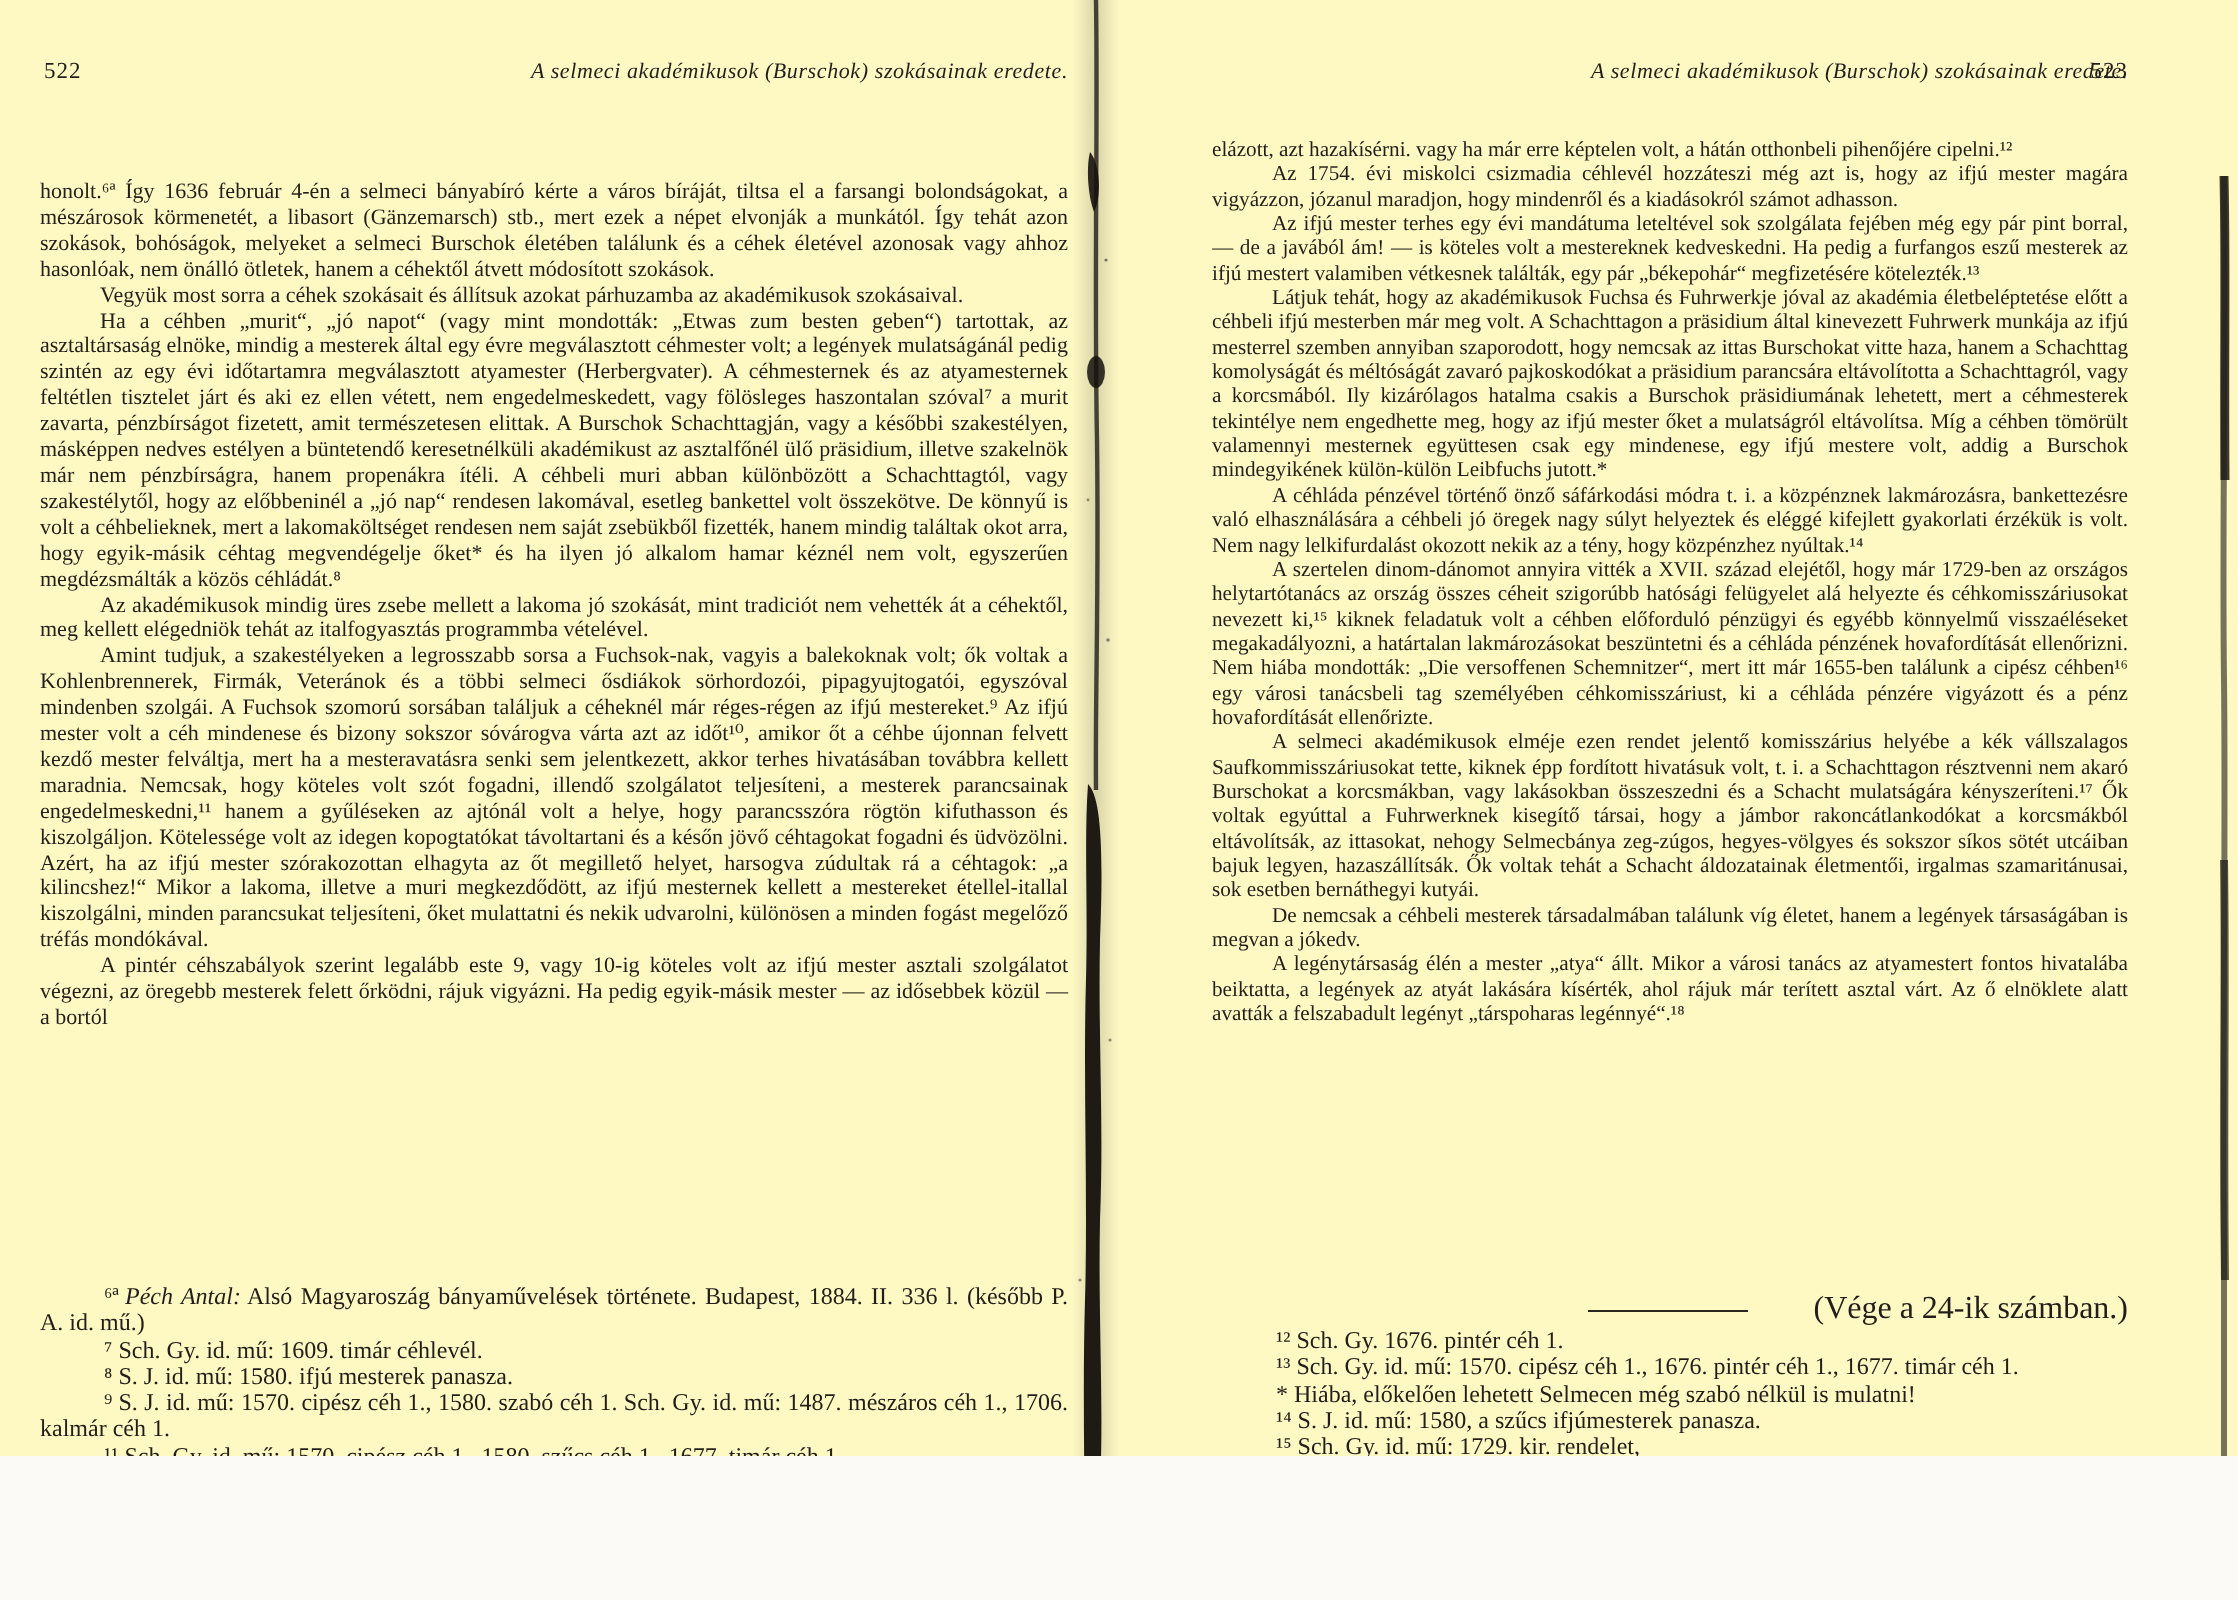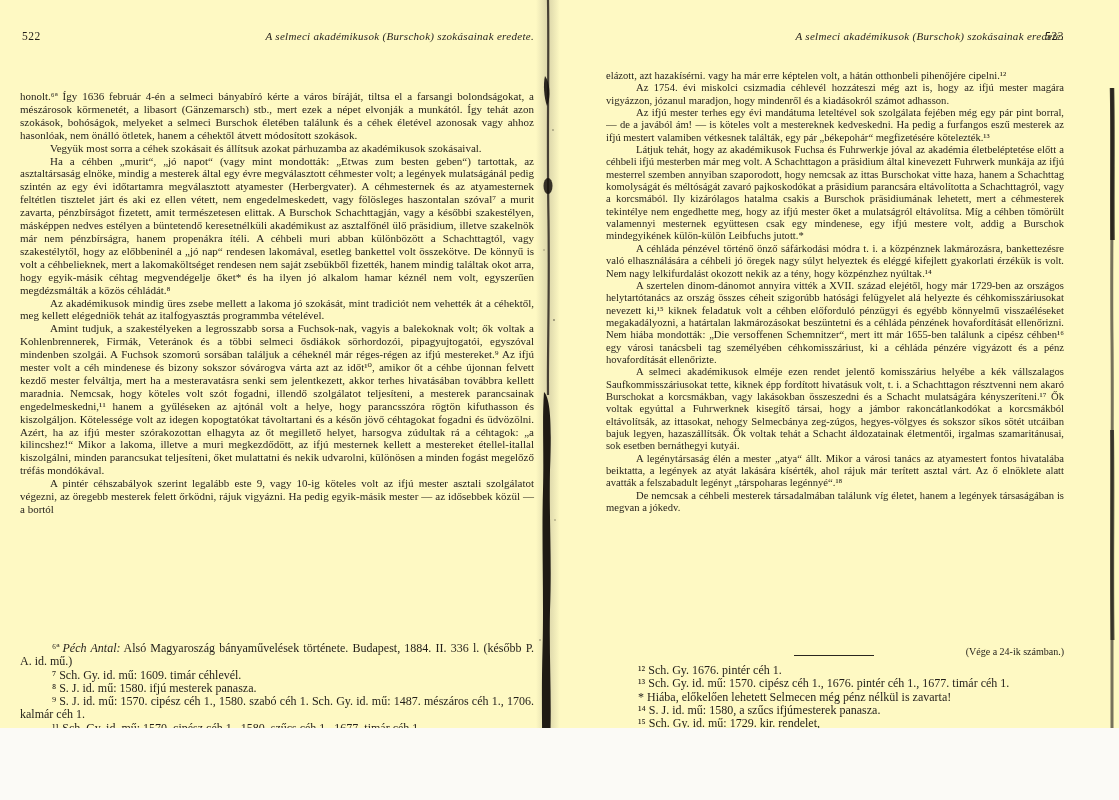--- a/index.html
+++ b/index.html
@@ -23,21 +23,21 @@
   .page-num.right{right:0;}
 
   .body-text{margin-top:14px;text-align:justify;}
   .page-left .body-text{font-size:11px;line-height:12.9px;margin-top:44px;}
   .page-right .body-text{font-size:10.6px;line-height:12.35px;max-height:588px;overflow:hidden;margin-top:24px;}
   .body-text p{margin:0;text-indent:30px;}
   .body-text p.noindent{text-indent:0;}
 
   .endnote-row{position:absolute;left:0;top:616px;width:100%;height:16px;}
   .end-divider{position:absolute;left:188px;top:9px;width:80px;border-top:1.2px solid #2a2620;}
-  .end-note{position:absolute;right:0;top:0;font-size:10px;}
+  .end-note{position:absolute;right:0;top:0;font-size:16px;}
 
   .footnotes{position:absolute;left:0;width:100%;text-align:justify;font-size:12px;line-height:13.3px;}
   .footnotes-left{top:612px;}
   .footnotes-right{top:634px;}
   .footnote{text-indent:32px;}
   .fn-marker{margin-right:3px;}
   .fn-lead{font-style:italic;margin-right:3px;}
   .fn-lead:empty{margin-right:0;}
 
   .signature{position:absolute;right:22px;top:752px;font-size:11px;font-weight:bold;letter-spacing:1px;}
@@ -78,31 +78,31 @@
       <span class="page-num right">523</span>
     </header>
     <div class="body-text">
       <p class="noindent">elázott, azt hazakísérni. vagy ha már erre képtelen volt, a hátán otthonbeli pihenőjére cipelni.¹²</p>
       <p>Az 1754. évi miskolci csizmadia céhlevél hozzáteszi még azt is, hogy az ifjú mester magára vigyázzon, józanul maradjon, hogy mindenről és a kiadásokról számot adhasson.</p>
       <p>Az ifjú mester terhes egy évi mandátuma leteltével sok szolgálata fejében még egy pár pint borral, — de a javából ám! — is köteles volt a mestereknek kedveskedni. Ha pedig a furfangos eszű mesterek az ifjú mestert valamiben vétkesnek találták, egy pár „békepohár“ megfizetésére kötelezték.¹³</p>
       <p>Látjuk tehát, hogy az akadémikusok Fuchsa és Fuhrwerkje jóval az akadémia életbeléptetése előtt a céhbeli ifjú mesterben már meg volt. A Schachttagon a präsidium által kinevezett Fuhrwerk munkája az ifjú mesterrel szemben annyiban szaporodott, hogy nemcsak az ittas Burschokat vitte haza, hanem a Schachttag komolyságát és méltóságát zavaró pajkoskodókat a präsidium parancsára eltávolította a Schachttagról, vagy a korcsmából. Ily kizárólagos hatalma csakis a Burschok präsidiumának lehetett, mert a céhmesterek tekintélye nem engedhette meg, hogy az ifjú mester őket a mulatságról eltávolítsa. Míg a céhben tömörült valamennyi mesternek együttesen csak egy mindenese, egy ifjú mestere volt, addig a Burschok mindegyikének külön-külön Leibfuchs jutott.*</p>
       <p>A céhláda pénzével történő önző sáfárkodási módra t. i. a közpénznek lakmározásra, bankettezésre való elhasználására a céhbeli jó öregek nagy súlyt helyeztek és eléggé kifejlett gyakorlati érzékük is volt. Nem nagy lelkifurdalást okozott nekik az a tény, hogy közpénzhez nyúltak.¹⁴</p>
       <p>A szertelen dinom-dánomot annyira vitték a XVII. század elejétől, hogy már 1729-ben az országos helytartótanács az ország összes céheit szigorúbb hatósági felügyelet alá helyezte és céhkomisszáriusokat nevezett ki,¹⁵ kiknek feladatuk volt a céhben előforduló pénzügyi és egyébb könnyelmű visszaéléseket megakadályozni, a határtalan lakmározásokat beszüntetni és a céhláda pénzének hovafordítását ellenőrizni. Nem hiába mondották: „Die versoffenen Schemnitzer“, mert itt már 1655-ben találunk a cipész céhben¹⁶ egy városi tanácsbeli tag személyében céhkomisszáriust, ki a céhláda pénzére vigyázott és a pénz hovafordítását ellenőrizte.</p>
       <p>A selmeci akadémikusok elméje ezen rendet jelentő komisszárius helyébe a kék vállszalagos Saufkommisszáriusokat tette, kiknek épp fordított hivatásuk volt, t. i. a Schachttagon résztvenni nem akaró Burschokat a korcsmákban, vagy lakásokban összeszedni és a Schacht mulatságára kényszeríteni.¹⁷ Ők voltak egyúttal a Fuhrwerknek kisegítő társai, hogy a jámbor rakoncátlankodókat a korcsmákból eltávolítsák, az ittasokat, nehogy Selmecbánya zeg-zúgos, hegyes-völgyes és sokszor síkos sötét utcáiban bajuk legyen, hazaszállítsák. Ők voltak tehát a Schacht áldozatainak életmentői, irgalmas szamaritánusai, sok esetben bernáthegyi kutyái.</p>
+      <p>De nemcsak a céhbeli mesterek társadalmában találunk víg életet, hanem a legények társaságában is megvan a jókedv.</p>
       <p>A legénytársaság élén a mester „atya“ állt. Mikor a városi tanács az atyamestert fontos hivatalába beiktatta, a legények az atyát lakására kísérték, ahol rájuk már terített asztal várt. Az ő elnöklete alatt avatták a felszabadult legényt „társpoharas legénnyé“.¹⁸</p>
-      <p>De nemcsak a céhbeli mesterek társadalmában találunk víg életet, hanem a legények társaságában is megvan a jókedv.</p>
     </div>
     <div class="endnote-row">
       <span class="end-divider"></span>
       <span class="end-note">(Vége a 24-ik számban.)</span>
     </div>
     <div class="footnotes footnotes-right">
       <div class="footnote"><span class="fn-marker">¹²</span><span class="fn-text">Sch. Gy. 1676. pintér céh 1.</span></div>
       <div class="footnote"><span class="fn-marker">¹³</span><span class="fn-text">Sch. Gy. id. mű: 1570. cipész céh 1., 1676. pintér céh 1., 1677. timár céh 1.</span></div>
-      <div class="footnote"><span class="fn-marker">*</span><span class="fn-text">Hiába, előkelően lehetett Selmecen még pénz nélkül is zavarta!</span></div>
+      <div class="footnote"><span class="fn-marker">*</span><span class="fn-text">Hiába, előkelően lehetett Selmecen még szabó nélkül is mulatni!</span></div>
       <div class="footnote"><span class="fn-marker">¹⁴</span><span class="fn-text">S. J. id. mű: 1580, a szűcs ifjúmesterek panasza.</span></div>
       <div class="footnote"><span class="fn-marker">¹⁵</span><span class="fn-text">Sch. Gy. id. mű: 1729. kir. rendelet,</span></div>
       <div class="footnote"><span class="fn-marker">¹⁶</span><span class="fn-text">Sch. Gy. id. mű: 1655. cipész céh 1.</span></div>
       <div class="footnote"><span class="fn-marker">¹⁷</span><i class="fn-lead">Tassonyi Ernő:</i><span class="fn-text">Aki a párját keresi. Selmecbánya 1912.</span></div>
       <div class="footnote"><span class="fn-marker">¹⁸</span><span class="fn-text">Sch. Gy. id. mű: 1594. ács céh 1., 1676. pintér céh 1.</span></div>
     </div>
     <div class="signature">2*</div>
   </section>
 
   <svg class="spine" viewBox="0 0 36 800" xmlns="http://www.w3.org/2000/svg">

